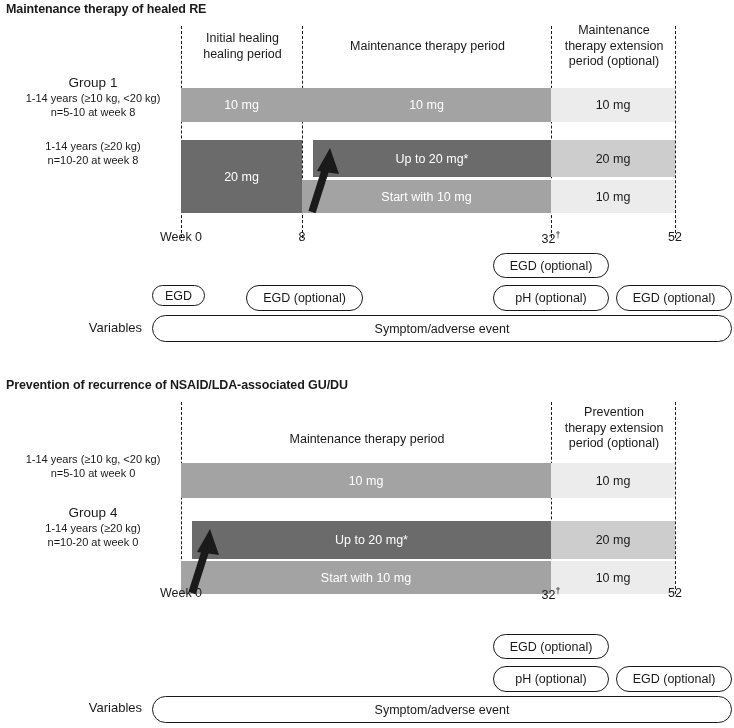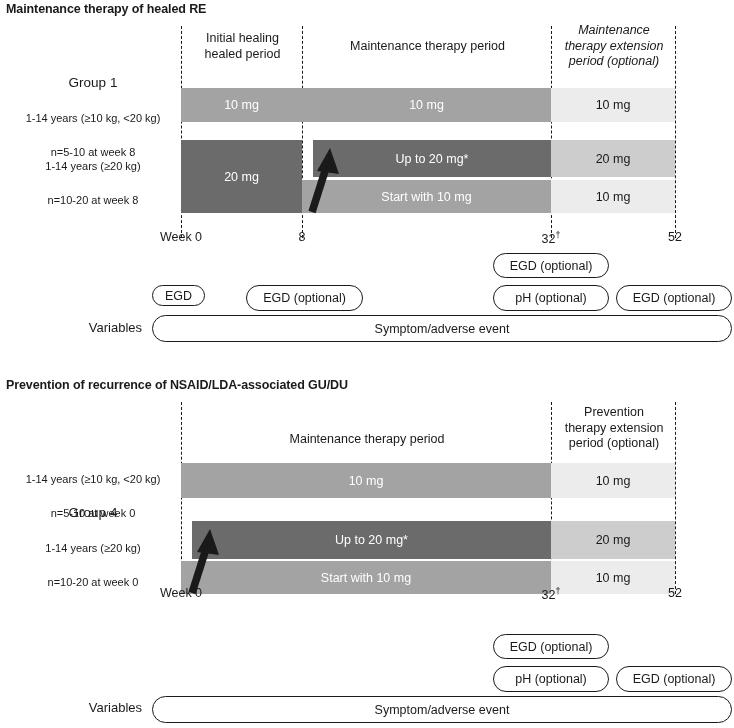--- a/index.html
+++ b/index.html
@@ -40,21 +40,20 @@
   .group-label { text-align: center; width: 170px; }
   .group-label .gname {
     font-size: 13.5px;
     line-height: 17px;
     white-space: nowrap;
   }
   .group-label .gsub {
     font-size: 11px;
     line-height: 14px;
     white-space: nowrap;
-    margin-top: 20px;
   }
 
   
   .bar {
     display: flex; align-items: center; justify-content: center;
     font-size: 12.5px;
     box-sizing: border-box;
     white-space: nowrap;
     text-align: center;
   }
@@ -94,26 +93,26 @@
 
 <div class="abs panel-title" style="left:6px; top:2px;">Maintenance therapy of healed RE</div>
 
 <div class="abs vline" style="left:181px; top:26px; height:212px;"></div>
 <div class="abs vline" style="left:302px; top:26px; height:212px;"></div>
 <div class="abs vline" style="left:551px; top:26px; height:212px;"></div>
 <div class="abs vline" style="left:675px; top:26px; height:212px;"></div>
 
 <div class="abs period-head" style="left:184px; top:31px; width:117px;">
   <div>Initial healing</div>
-  <div>healed period</div>
+  <div>healing period</div>
 </div>
 <div class="abs period-head" style="left:305px; top:39px; width:245px;">
   <div>Maintenance therapy period</div>
 </div>
-<div class="abs period-head" style="left:553px; top:23px; width:122px;font-style:italic;">
+<div class="abs period-head" style="left:553px; top:23px; width:122px;">
   <div>Maintenance</div>
   <div>therapy extension</div>
   <div>period (optional)</div>
 </div>
 
 <div class="abs group-label" style="left:8px; top:74px;">
   <div class="gname">Group 1</div>
   <div class="gsub">1-14 years (≥10 kg, &lt;20 kg)</div>
   <div class="gsub">n=5-10 at week 8</div>
 </div>

